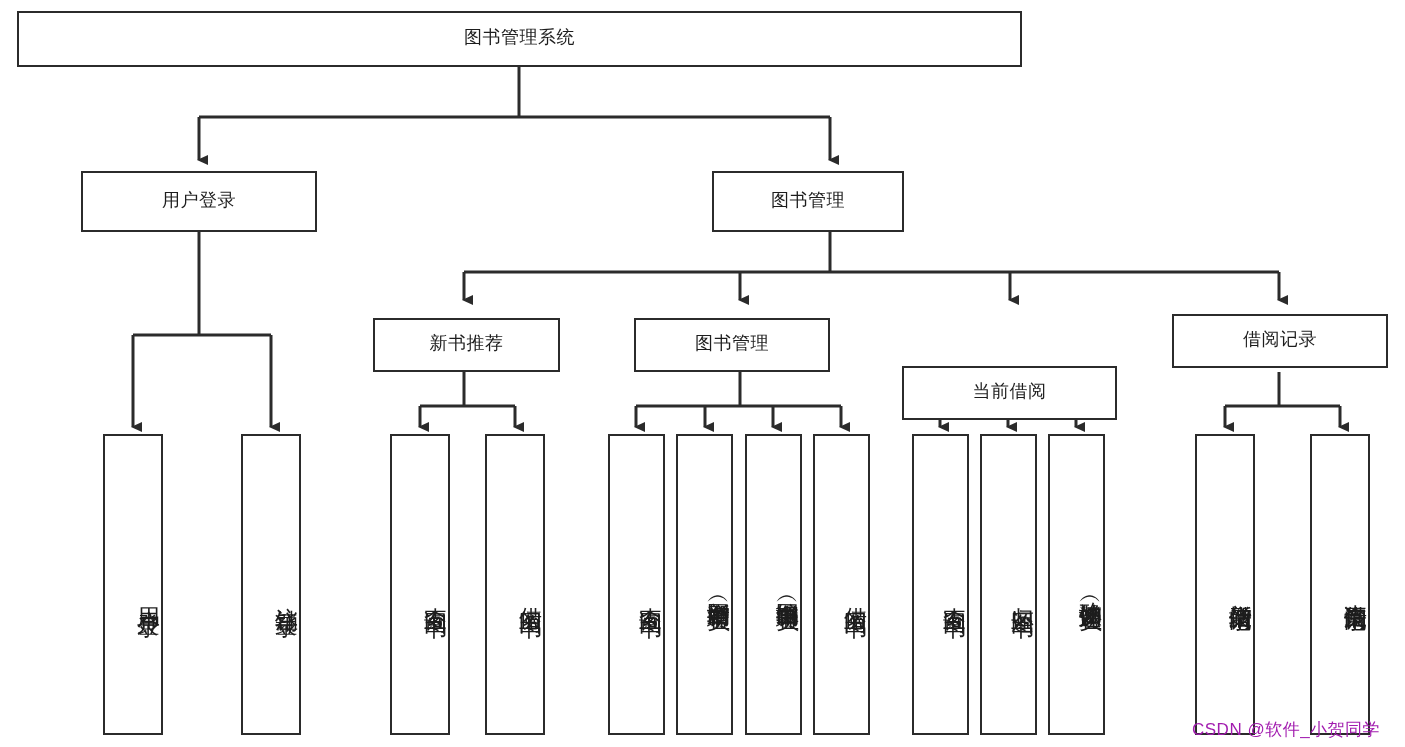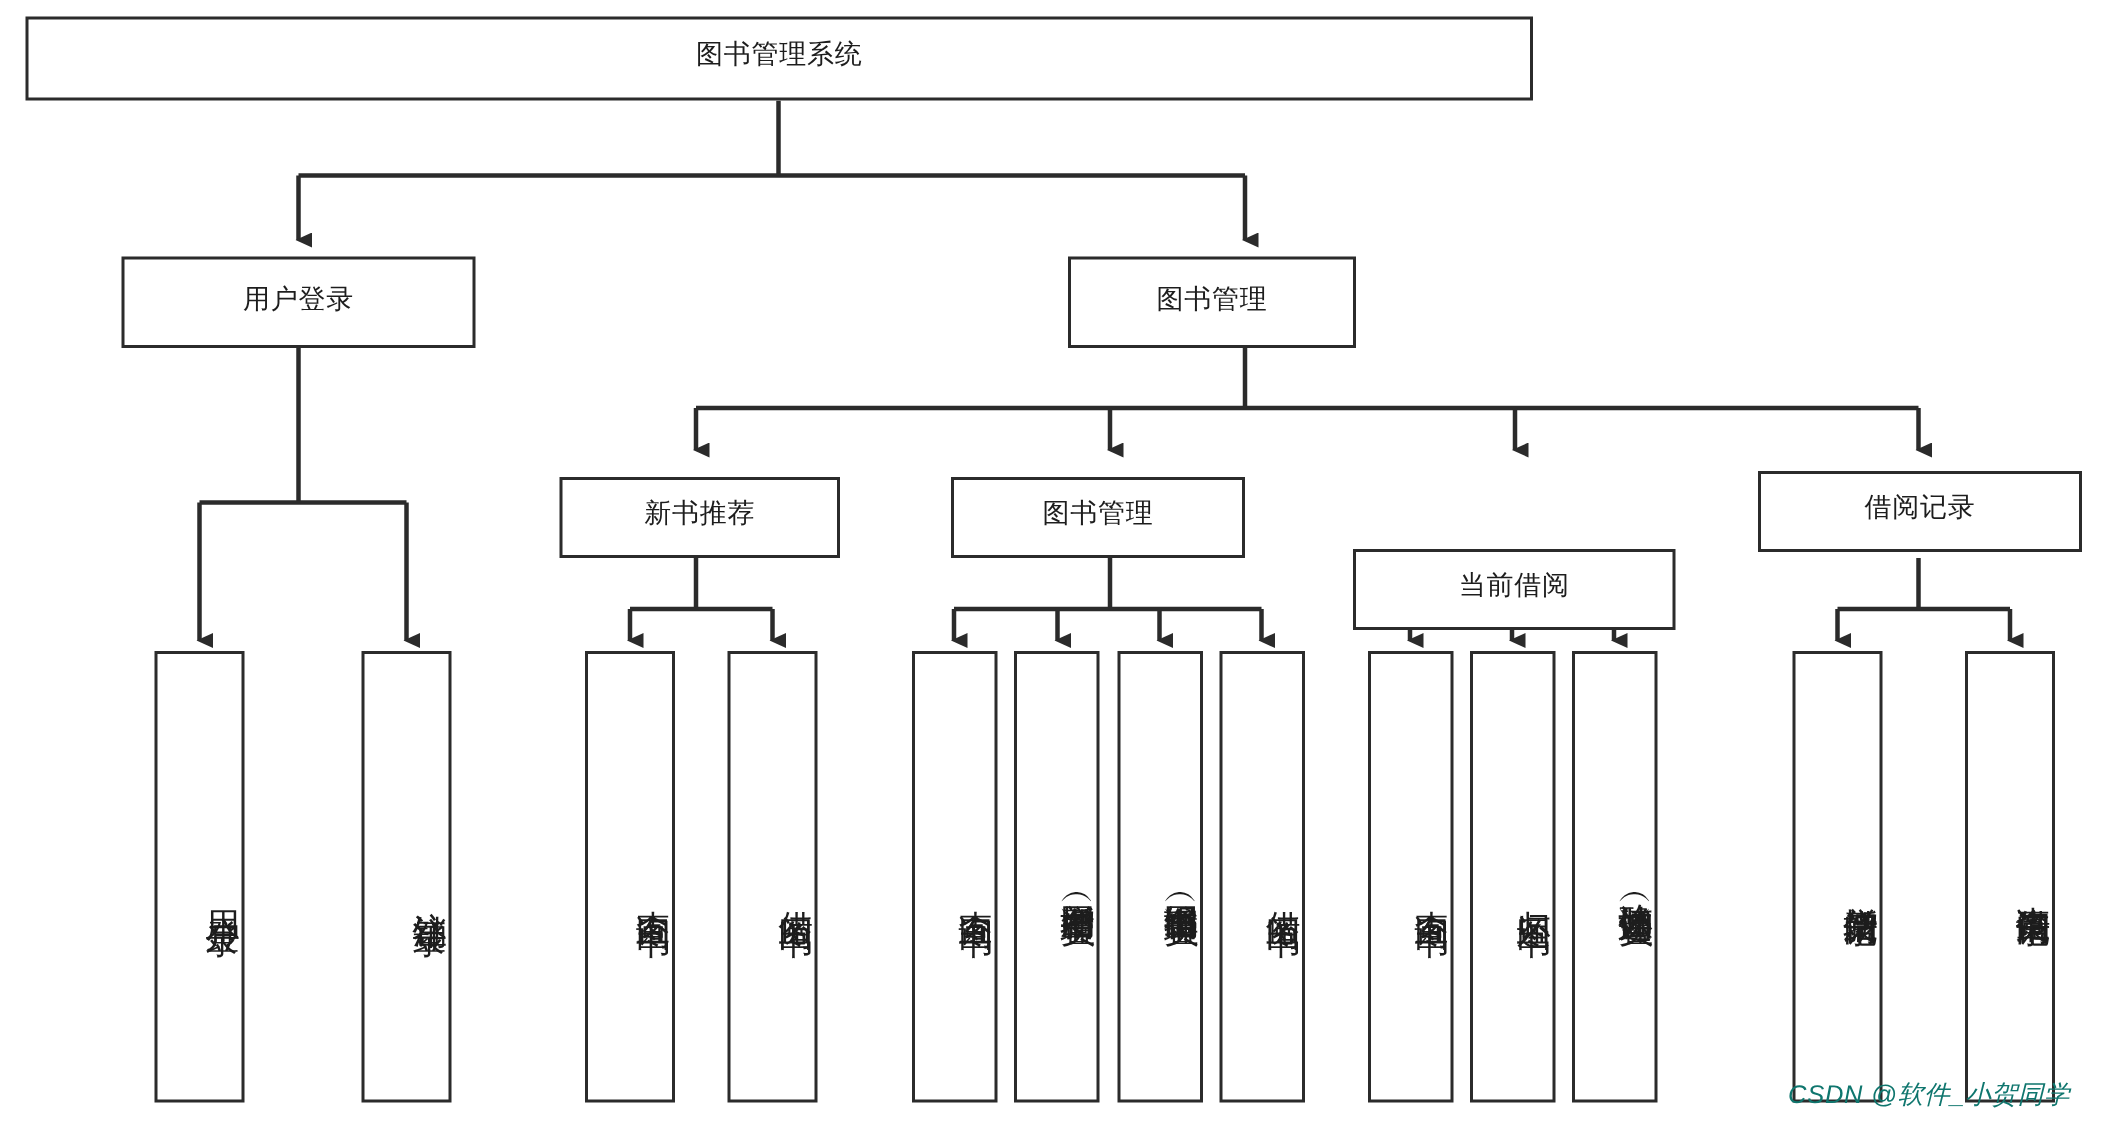--- a/index.html
+++ b/index.html
@@ -64,25 +64,24 @@
   #connector-layer {
     position: absolute;
     left: 0;
     top: 0;
     width: 1405px;
     height: 747px;
     pointer-events: none;
   }
   .watermark {
     position: absolute;
-    color: #0f766e;
+    color: #a21caf;
     font-size: 17px;
     white-space: nowrap;
     letter-spacing: 0.5px;
-    font-style: italic;
   }
 </style>
 </head>
 <body>
 
 <div id="diagram-root">
 
   <svg id="connector-layer" viewBox="0 0 1405 747" width="1405" height="747">
     <defs>
       <marker id="arrow" markerWidth="12" markerHeight="12" refX="5" refY="9" orient="auto" markerUnits="userSpaceOnUse">

